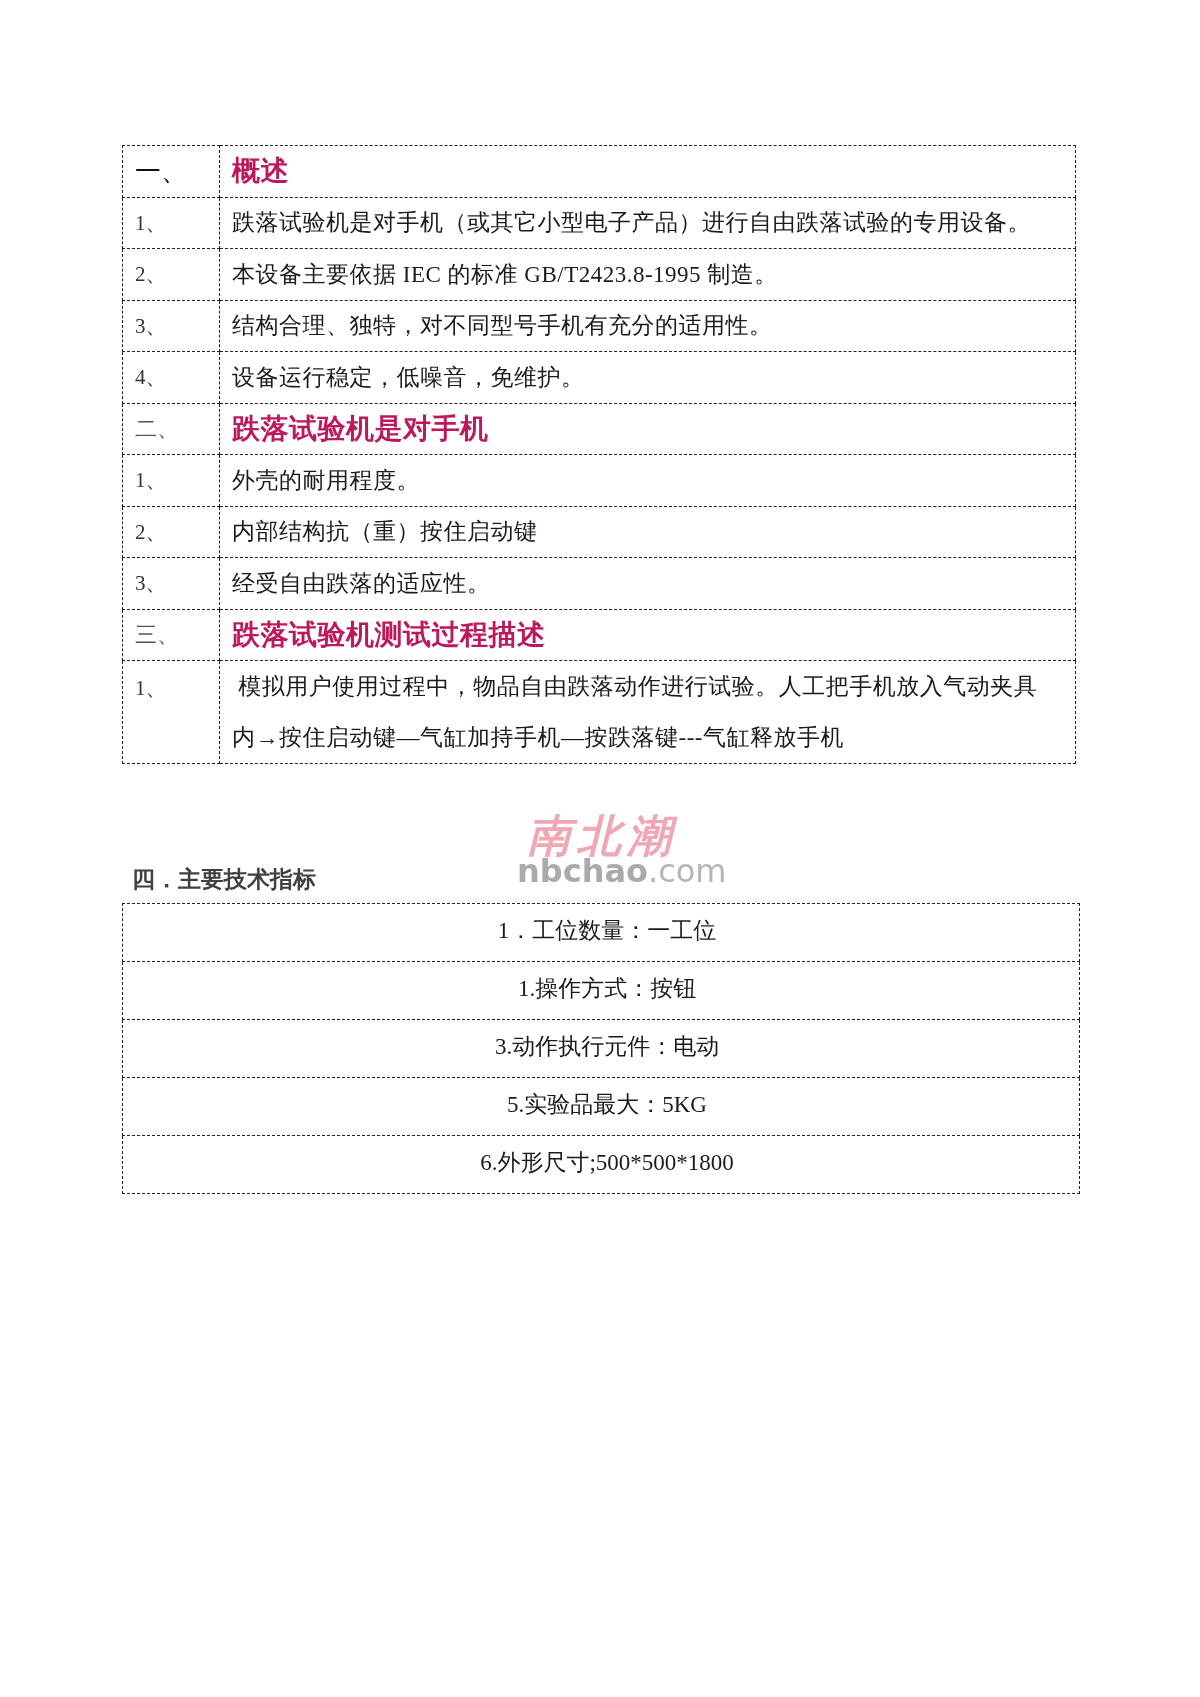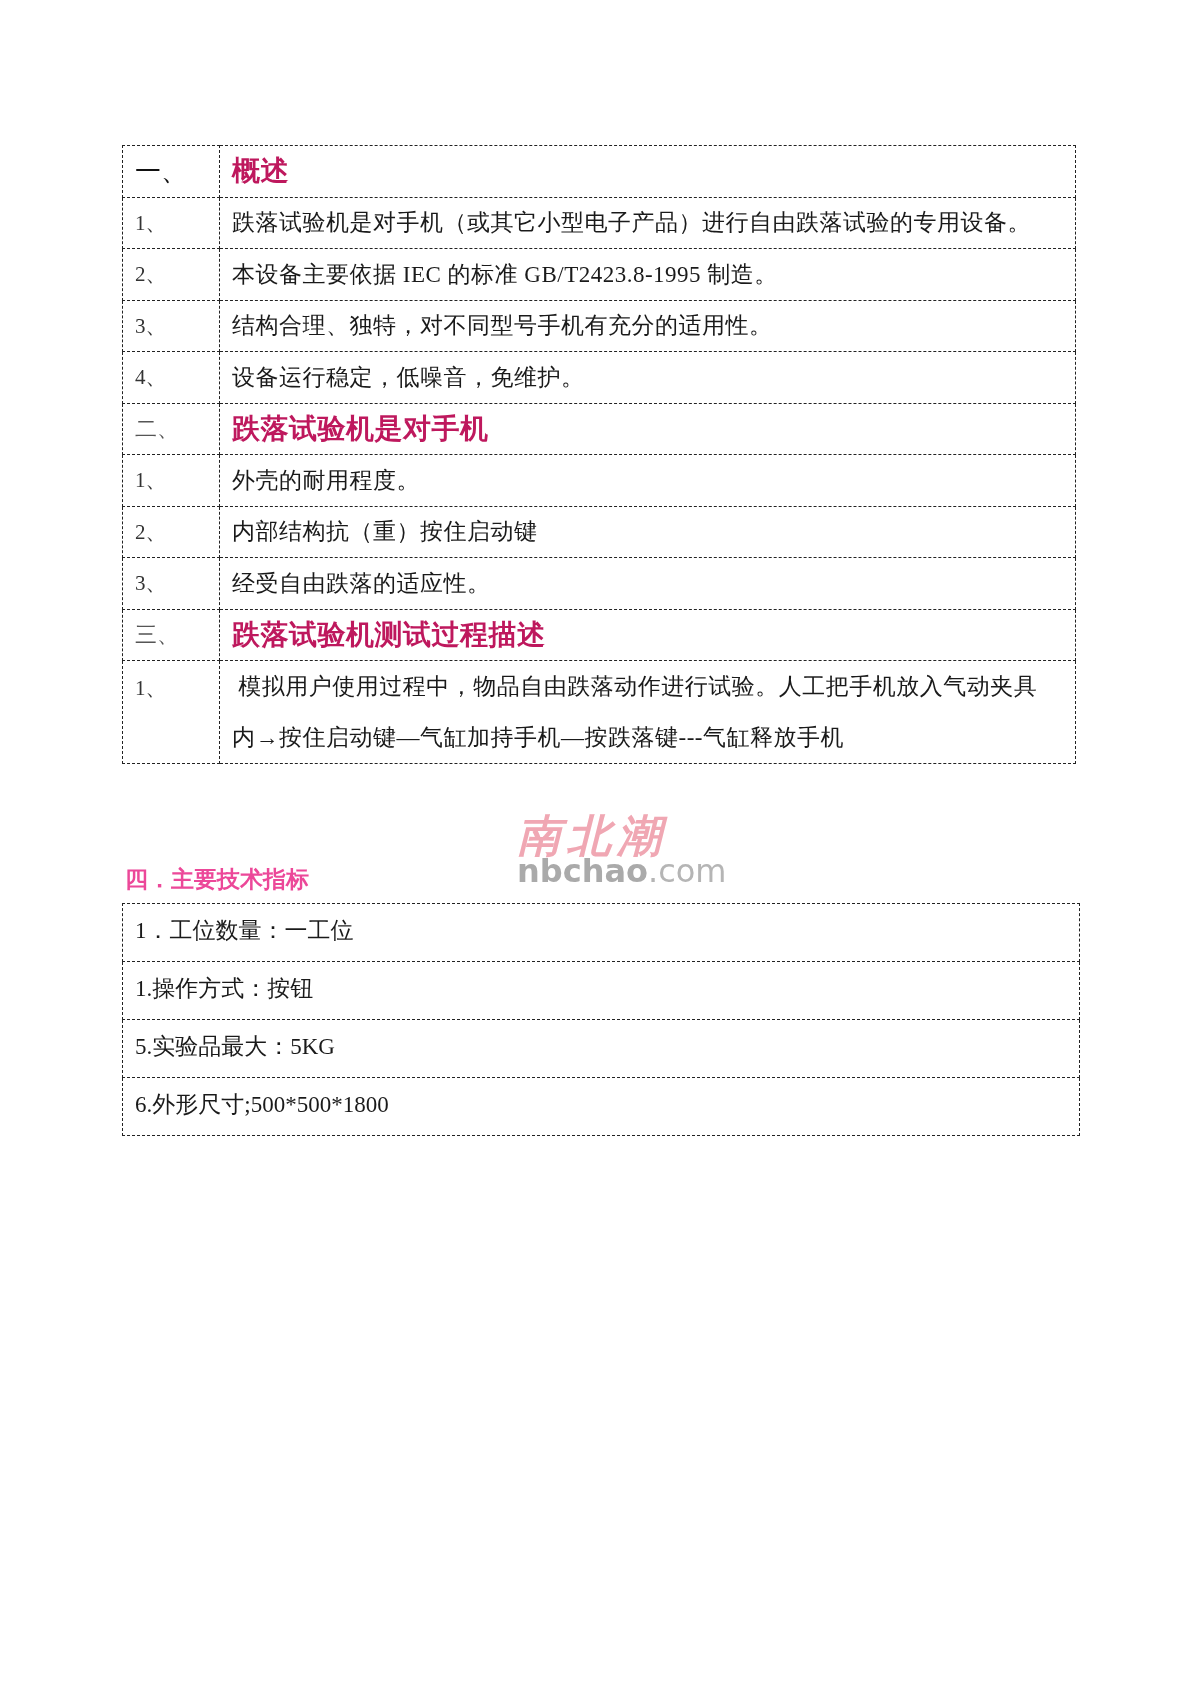--- a/index.html
+++ b/index.html
@@ -12,26 +12,26 @@
     #t1 tr { height: 51.5px; }
     #t1 td.num { padding-left: 12px; font-size: 21px; color: #333; }
     #t1 td.txt { padding-left: 12px; font-size: 23px; letter-spacing: 0.5px; }
     #t1 tr.head td.num { font-size: 26px; color: #111; }
     #t1 tr.head td.txt { font-size: 28px; font-weight: bold; color: #be185d;
                          font-family: Liberation Serif, serif; }
     #t1 tr.head.light td.num { color: #555; font-size: 22px; }
     #t1 tr.tall td.txt { line-height: 51px; padding-top: 0; }
     #t1 tr.tall { height: 101px; }
     #t1 tr.tall td.num { vertical-align: top; padding-top: 13px; }
-    .sec4-title { position: absolute; left: 125px; top: 864px; font-size: 23px; font-weight: bold;
-                  font-family: "DejaVu Sans", "Liberation Sans", sans-serif; color: #ec4899; }
+    .sec4-title { position: absolute; left: 132px; top: 864px; font-size: 23px; font-weight: bold;
+                  font-family: "DejaVu Sans", "Liberation Sans", sans-serif; color: #404040; }
     #t2 { left: 122px; top: 903px; width: 958px; }
-    #t2 tr { height: 58px; }
+    #t2 tr { height: 58px; text-align: center; }
     #t2 td { padding-left: 12px; font-size: 23px; vertical-align: top; padding-top: 11px; }
-    .watermark { position: absolute; left: 517px; top: 812px; width: 170px; text-align: left; }
+    .watermark { position: absolute; left: 517px; top: 812px; width: 170px; text-align: center; }
     .wm-cn { font-size: 44px; font-weight: bold; color: #f0a7b3; letter-spacing: 6px;
              font-family: "DejaVu Serif", serif; line-height: 48px; font-style: italic; }
     .wm-en { font-size: 32px; color: #b5b5b5; font-family: "DejaVu Sans", sans-serif;
              line-height: 26px; margin-top: -2px; }
     .wm-en b { font-weight: bold; color: #aaaaaa; }
   </style>
 </head>
 <body>
 
 <table id="t1" class="tbl">
@@ -99,19 +99,22 @@
 
 <table id="t2" class="tbl">
   <tbody>
     <tr>
         <td>1．工位数量：一工位</td>
       </tr>
     <tr>
         <td>1.操作方式：按钮</td>
       </tr>
     <tr>
+        <td>3.动作执行元件：电动</td>
+      </tr>
+    <tr>
         <td>5.实验品最大：5KG</td>
       </tr>
     <tr>
         <td>6.外形尺寸;500*500*1800</td>
       </tr>
   </tbody>
 </table>
 
 </body></html>

